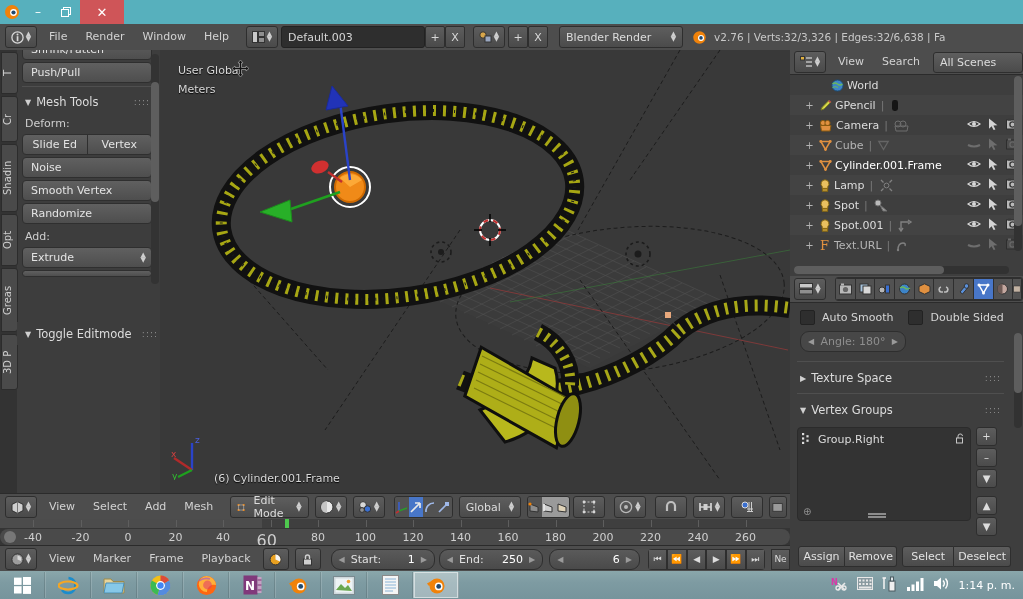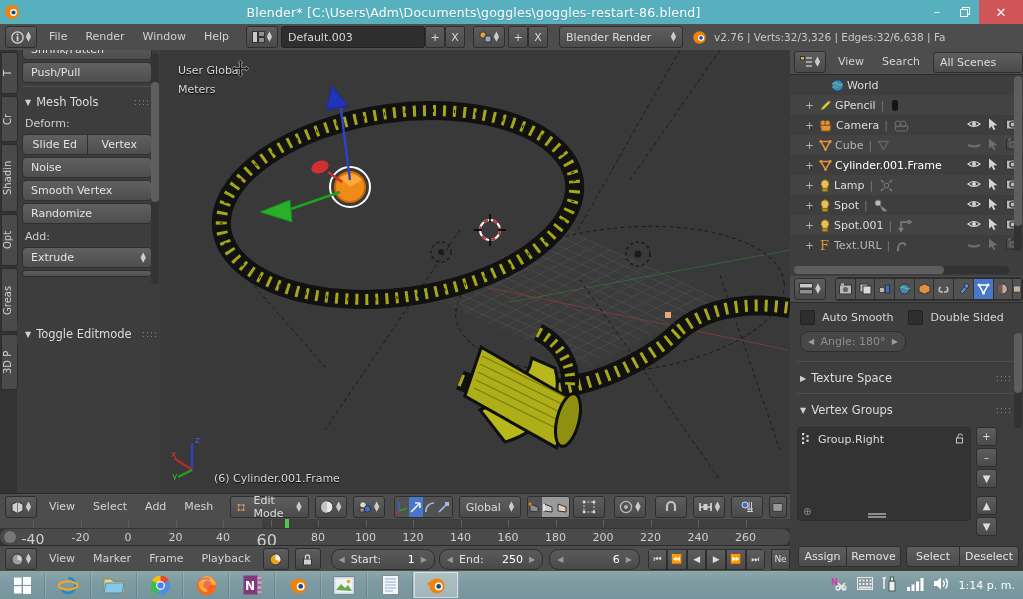--- a/index.html
+++ b/index.html
@@ -189,21 +189,20 @@
 
 <div class="abs" id="titlebar">
   <div class="logo">
     <svg width="16" height="16" viewBox="0 0 16 16">
       <circle cx="8" cy="8" r="7" fill="#f0820a"></circle>
       <circle cx="9.5" cy="8.5" r="3.4" fill="#fff"></circle>
       <circle cx="9.5" cy="8.5" r="2.1" fill="#20486e"></circle>
       <path d="M1.5 6.5 L7 3.2 L7.6 5.2 L2.6 8.2 Z" fill="#f0820a"></path>
     </svg>
   </div>
-  <div class="title">Blender* [C:\Users\Adm\Documents\goggles\goggles-restart-86.blend]</div>
   <div class="winbtn">–</div>
   <div class="winbtn">
     <svg width="11" height="11" viewBox="0 0 11 11">
         <rect x="2.5" y="0.5" width="7" height="7" fill="none" stroke="#fff"></rect>
         <rect x="0.5" y="2.5" width="7" height="7" fill="#57b0bd" stroke="#fff"></rect>
       </svg>
   </div>
   <div class="winbtn close">✕</div>
 </div>
 
@@ -618,21 +617,21 @@
   </div>
 </div>
 
 <div class="abs" id="timeline-ruler">
   <div class="abs" style="left:0;top:0;width:790px;height:9px;background:#3f3f3f;"></div>
   <div class="abs" style="left:0;top:0;width:262px;height:9px;background:#4c4c4c;"></div>
   <div class="abs" style="left:285px;top:0;width:4px;height:9px;background:#4ec84e;"></div>
   <div class="abs" style="left:0;top:10px;width:790px;height:16px;background:#4a4a4a;border-radius:8px;"></div>
   <div class="abs" style="left:4px;top:12px;width:12px;height:12px;background:#777;border-radius:50%;"></div>
   <div id="tl-ticks">
-      <div class="abs" style="left: 19px; top: 12px; width: 28px; text-align: center; color: rgb(207, 207, 207); font-size: 14px;">-40</div>
+      <div class="abs" style="left: 19px; top: 12px; width: 28px; text-align: center; color: rgb(207, 207, 207); font-size: 11px;">-40</div>
       <div class="abs" style="left: 33px; top: 1px; width: 1px; height: 7px; background: rgb(94, 94, 94);"></div>
       <div class="abs" style="left: 66.5px; top: 12px; width: 28px; text-align: center; color: rgb(207, 207, 207); font-size: 11px;">-20</div>
       <div class="abs" style="left: 80.5px; top: 1px; width: 1px; height: 7px; background: rgb(94, 94, 94);"></div>
       <div class="abs" style="left: 114px; top: 12px; width: 28px; text-align: center; color: rgb(207, 207, 207); font-size: 11px;">0</div>
       <div class="abs" style="left: 128px; top: 1px; width: 1px; height: 7px; background: rgb(94, 94, 94);"></div>
       <div class="abs" style="left: 161.5px; top: 12px; width: 28px; text-align: center; color: rgb(207, 207, 207); font-size: 11px;">20</div>
       <div class="abs" style="left: 175.5px; top: 1px; width: 1px; height: 7px; background: rgb(94, 94, 94);"></div>
       <div class="abs" style="left: 209px; top: 12px; width: 28px; text-align: center; color: rgb(207, 207, 207); font-size: 11px;">40</div>
       <div class="abs" style="left: 223px; top: 1px; width: 1px; height: 7px; background: rgb(94, 94, 94);"></div>
       <div class="abs" style="left: 256.5px; top: 12px; width: 28px; text-align: left; color: rgb(207, 207, 207); font-size: 16px;">60</div>
@@ -1067,21 +1066,21 @@
           </svg>
         </div>
       <div class="ptab" style="width:8px;overflow:hidden;">
           <svg width="13" height="12" viewBox="0 0 13 12">
             <rect x="1" y="1" width="11" height="10" fill="#c2b2a2" stroke="#333"></rect>
           </svg>
         </div>
     </div>
   </div>
 
-  <div style="padding:7px 1px 0 0;position:relative;">
+  <div style="padding:7px 12px 0 0;position:relative;">
     <div style="display:flex;align-items:center;padding-left:10px;gap:7px;">
       <div class="chk"></div>
       <span class="plabel">Auto Smooth</span>
       <div class="chk" style="margin-left:8px;"></div>
       <span class="plabel">Double Sided</span>
     </div>
 
     <div class="numfield" style="width:90px;margin:6px 0 0 10px;background:#474747;color:#8e8e8e;">
       <span class="arrowc">◀</span>
       <span style="color:#8e8e8e;margin:0 auto;">Angle:  180°</span>

